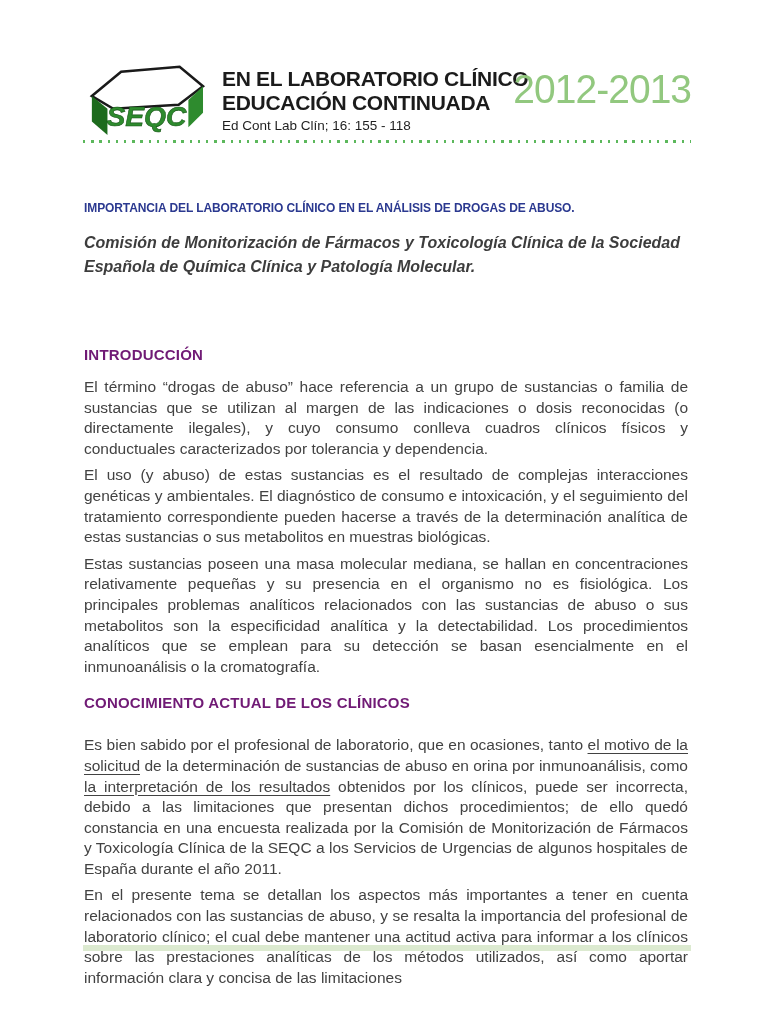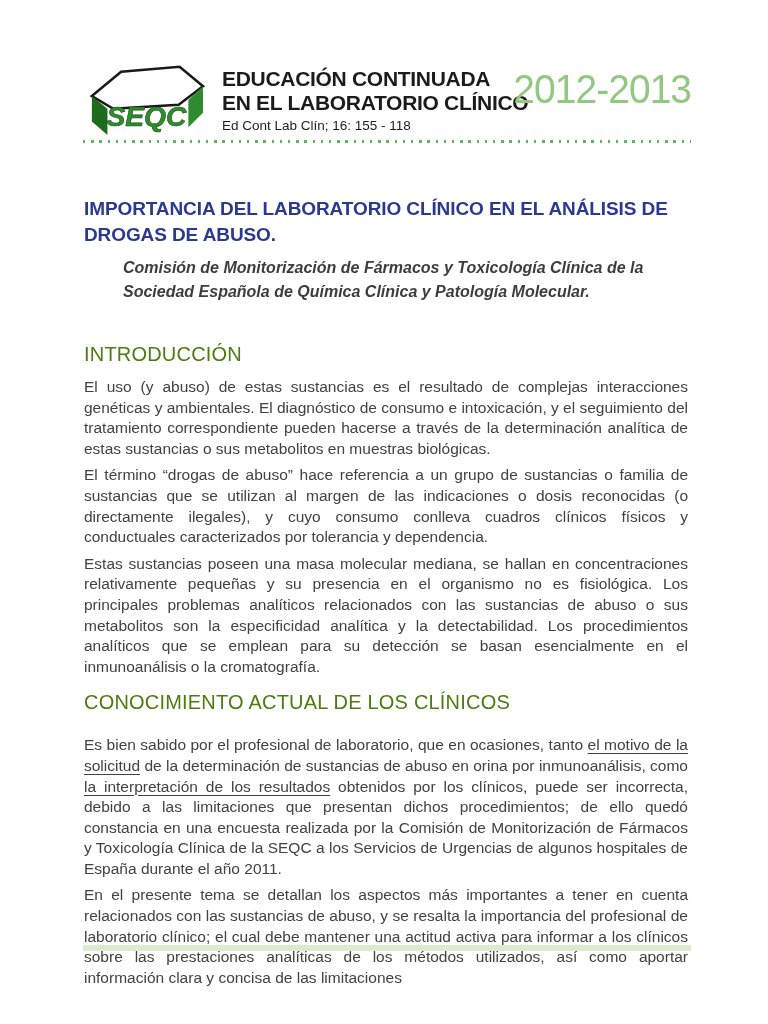--- a/index.html
+++ b/index.html
@@ -44,35 +44,35 @@
     width: 608px; height: 3px;
     background: repeating-linear-gradient(90deg,
       #5cb85c 0, #5cb85c 2.5px, transparent 2.5px, transparent 8.2px);
   }
 
   
   .article-head {
     position: absolute; left: 84px; top: 196px; width: 604px;
   }
   .article-title {
-    font-size: 19px; font-weight: bold; color: #2b3990;
+    font-size: 12px; font-weight: bold; color: #2b3990;
     line-height: 25.5px; letter-spacing: -0.1px;
   }
   .article-authors {
     margin-top: 9px;
     font-size: 16px; font-weight: bold; font-style: italic;
-    color: #3d3d3d; line-height: 24px; margin-left: 39px;
+    color: #3d3d3d; line-height: 24px;
   }
 
   
   .sections {
     position: absolute; left: 84px; top: 345px; width: 604px;
   }
   h2.section-heading {
-    font-size: 20px; font-weight: normal; color: #4d7c0f;
+    font-size: 15px; font-weight: bold; color: #701a75;
     letter-spacing: 0.2px; line-height: 19px;
     margin: 0 0 13px 0;
   }
   h2.section-heading.second { margin: 16px 0 23px 0; }
   .sections p {
     font-size: 15.5px; color: #424242;
     line-height: 20.6px; text-align: justify;
     margin: 0 0 6px 0;
   }
   .u-span {
@@ -94,41 +94,41 @@
 <div class="page">
 
   <svg class="logo" viewBox="0 0 125 80" xmlns="http://www.w3.org/2000/svg">
     <polygon points="8,37 38,12 98,7 122,27 97,46 30,50" fill="#ffffff" stroke="#1a1a1a" stroke-width="2.6"></polygon>
     <polygon points="8,37 24,50 24,77 8,63" fill="#1d6b1d"></polygon>
     <polygon points="122,27 107,41 107,69 122,54" fill="#2e8b2e"></polygon>
     <text x="64" y="68" text-anchor="middle" font-family="Liberation Sans, sans-serif" font-size="29" font-weight="bold" font-style="italic" fill="#2e8b2e" stroke="#145214" stroke-width="0.6">SEQC</text>
   </svg>
 
   <div class="header-titles">
+    <div class="header-title-line">EN EL LABORATORIO CLÍNICO</div>
     <div class="header-title-line">EDUCACIÓN CONTINUADA</div>
-    <div class="header-title-line">EN EL LABORATORIO CLÍNICO</div>
     <div class="header-citation">Ed Cont Lab Clín; 16: 155 - 118</div>
   </div>
 
   <div class="years">2012-2013</div>
 
   <div class="dotted-rule"></div>
 
   <div class="article-head">
     <div class="article-title">IMPORTANCIA DEL LABORATORIO CLÍNICO EN EL ANÁLISIS DE DROGAS DE ABUSO.</div>
     <div class="article-authors">Comisión de Monitorización de Fármacos y Toxicología Clínica de la Sociedad Española de Química Clínica y Patología Molecular.</div>
   </div>
 
   <div class="sections">
 
     <h2 class="section-heading">INTRODUCCIÓN</h2>
 
+    <p>El término “drogas de abuso” hace referencia a un grupo de sustancias o familia de sustancias que se utilizan al margen de las indicaciones o dosis reconocidas (o directamente ilegales), y cuyo consumo conlleva cuadros clínicos físicos y conductuales caracterizados por tolerancia y dependencia.</p>
+
     <p>El uso (y abuso) de estas sustancias es el resultado de complejas interacciones genéticas y ambientales. El diagnóstico de consumo e intoxicación, y el seguimiento del tratamiento correspondiente pueden hacerse a través de la determinación analítica de estas sustancias o sus metabolitos en muestras biológicas.</p>
-
-    <p>El término “drogas de abuso” hace referencia a un grupo de sustancias o familia de sustancias que se utilizan al margen de las indicaciones o dosis reconocidas (o directamente ilegales), y cuyo consumo conlleva cuadros clínicos físicos y conductuales caracterizados por tolerancia y dependencia.</p>
 
     <p>Estas sustancias poseen una masa molecular mediana, se hallan en concentraciones relativamente pequeñas y su presencia en el organismo no es fisiológica. Los principales problemas analíticos relacionados con las sustancias de abuso o sus metabolitos son la especificidad analítica y la detectabilidad. Los procedimientos analíticos que se emplean para su detección se basan esencialmente en el inmunoanálisis o la cromatografía.</p>
 
     <h2 class="section-heading second">CONOCIMIENTO ACTUAL DE LOS CLÍNICOS</h2>
 
     <p>
       <span>Es bien sabido por el profesional de laboratorio, que en ocasiones, tanto </span><span class="u-span">el motivo de la solicitud</span><span> de la determinación de sustancias de abuso en orina por inmunoanálisis, como </span><span class="u-span">la interpretación de los resultados</span><span> obtenidos por los clínicos, puede ser incorrecta, debido a las limitaciones que presentan dichos procedimientos; de ello quedó constancia en una encuesta realizada por la Comisión de Monitorización de Fármacos y Toxicología Clínica de la SEQC a los Servicios de Urgencias de algunos hospitales de España durante el año 2011.</span>
     </p>
 
     <p>En el presente tema se detallan los aspectos más importantes a tener en cuenta relacionados con las sustancias de abuso, y se resalta la importancia del profesional de laboratorio clínico; el cual debe mantener una actitud activa para informar a los clínicos sobre las prestaciones analíticas de los métodos utilizados, así como aportar información clara y concisa de las limitaciones</p>

